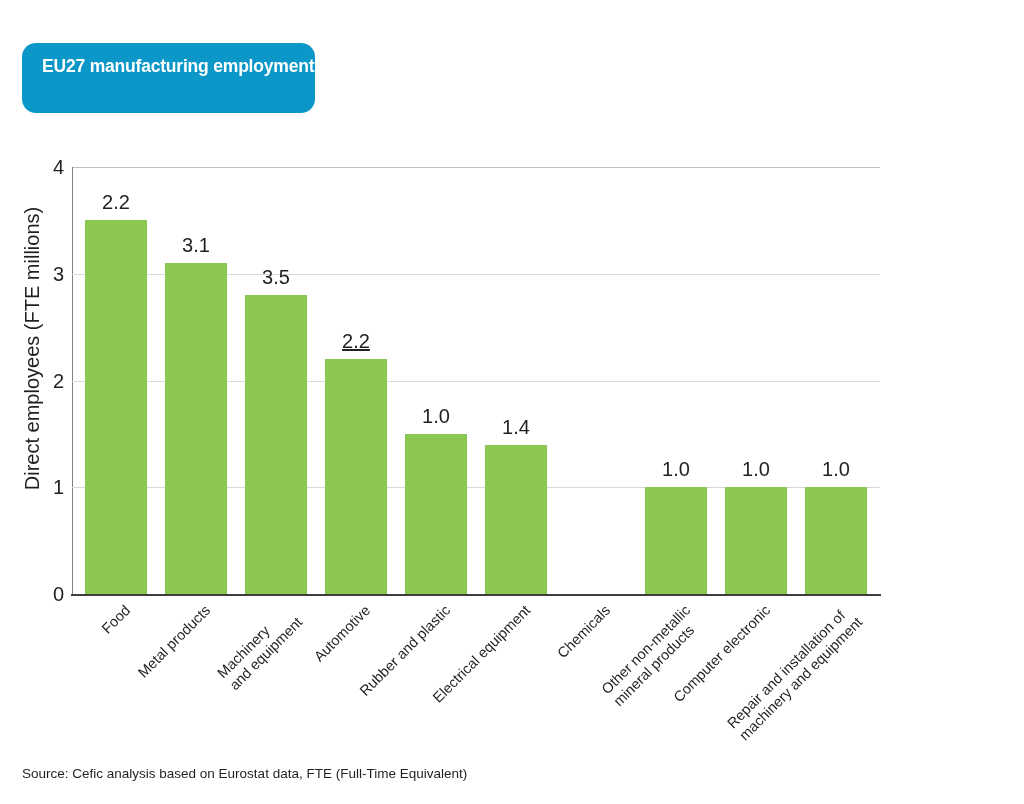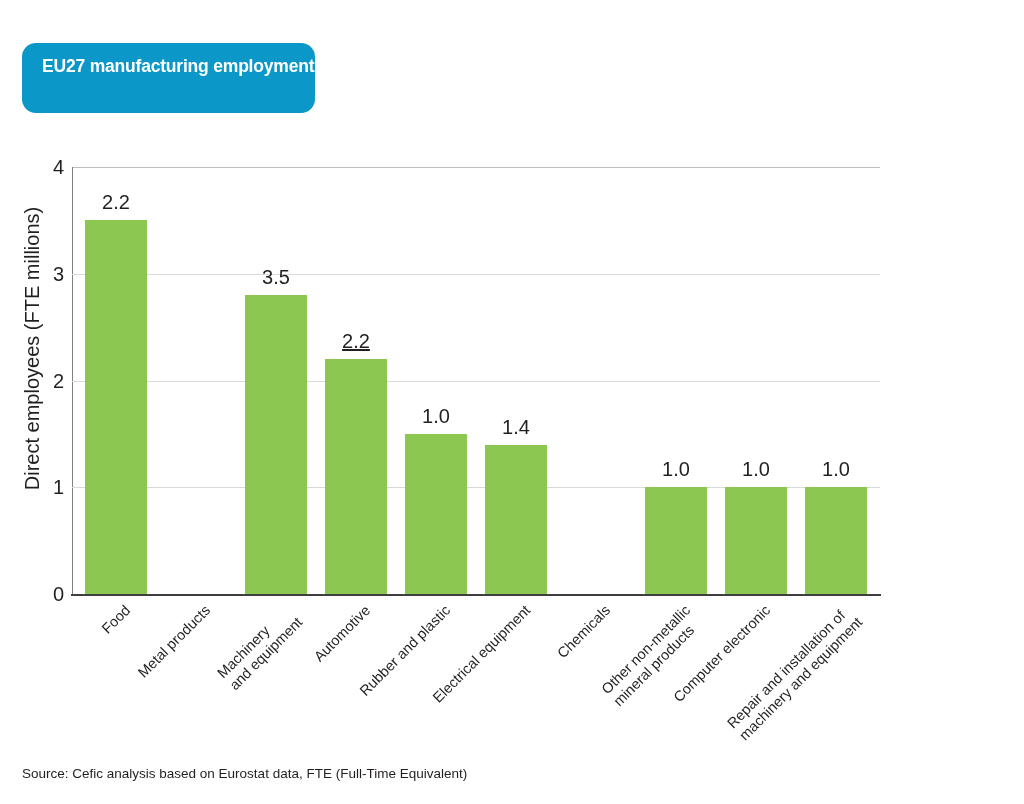--- a/index.html
+++ b/index.html
@@ -188,20 +188,24 @@
   <div id="plot">
     <div id="axis-top"></div>
     <div id="axis-y"></div>
     <div id="axis-x"></div>
   <div class="gridline" style="top: 106.75px;"></div>
       <div class="gridline" style="top: 213.5px;"></div>
       <div class="gridline" style="top: 320.25px;"></div>
       <div class="bar-slot" style="left: 4px; height: 427px;">
         <div class="bar green" title="Food: 3.5" style="background: rgb(140, 199, 81); height: 373.625px;"></div>
         <div class="bar-value" style="bottom: 379.625px;">2.2</div>
+      </div>
+      <div class="bar-slot" style="left: 84px; height: 427px;">
+        <div class="bar green" title="Metal products: 3.1" style="background: rgb(140, 199, 81); height: 330.925px;"></div>
+        <div class="bar-value" style="bottom: 336.925px;">3.1</div>
       </div>
       <div class="bar-slot" style="left: 164px; height: 427px;">
         <div class="bar green" title="Machinery and equipment: 2.8" style="background: rgb(140, 199, 81); height: 298.9px;"></div>
         <div class="bar-value" style="bottom: 304.9px;">3.5</div>
       </div>
       <div class="bar-slot" style="left: 244px; height: 427px;">
         <div class="bar green" title="Automotive: 2.2" style="background: rgb(140, 199, 81); height: 234.85px;"></div>
         <div class="bar-value" style="bottom: 240.85px; text-decoration: underline;">2.2</div>
       </div>
       <div class="bar-slot" style="left: 324px; height: 427px;">

